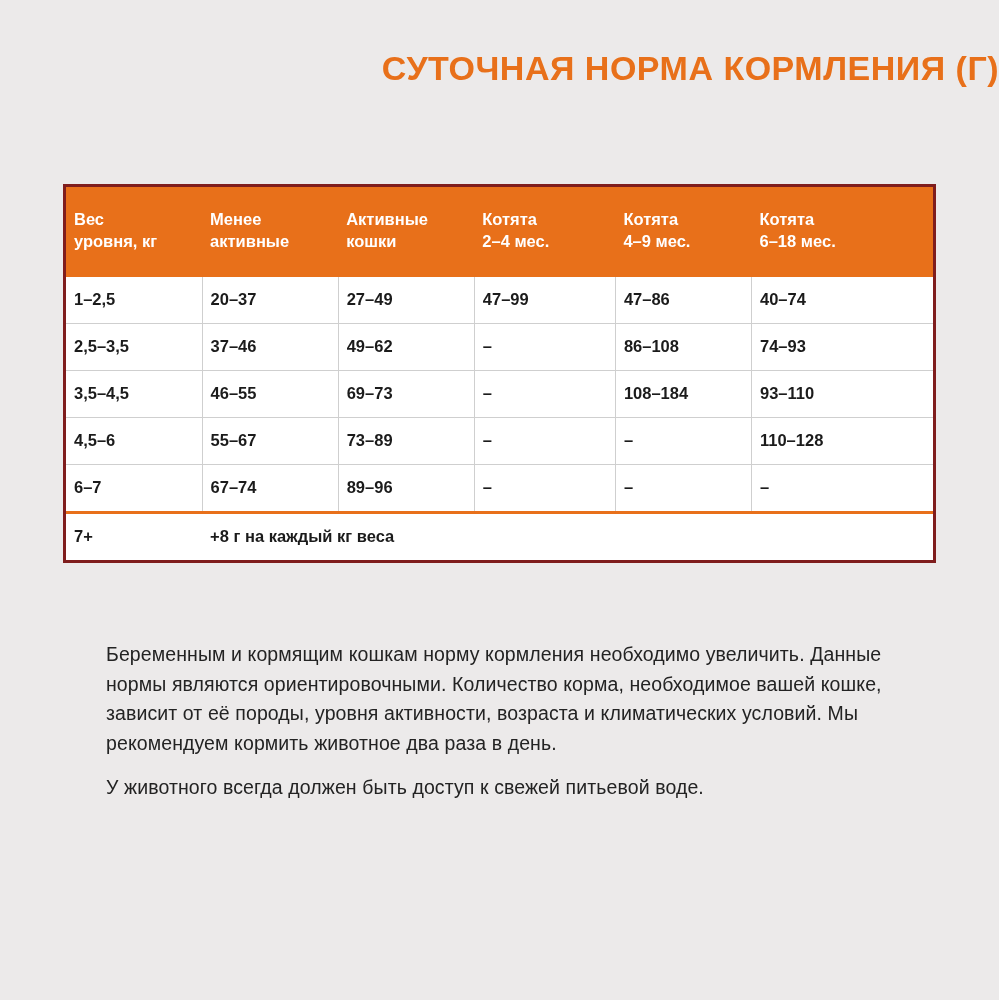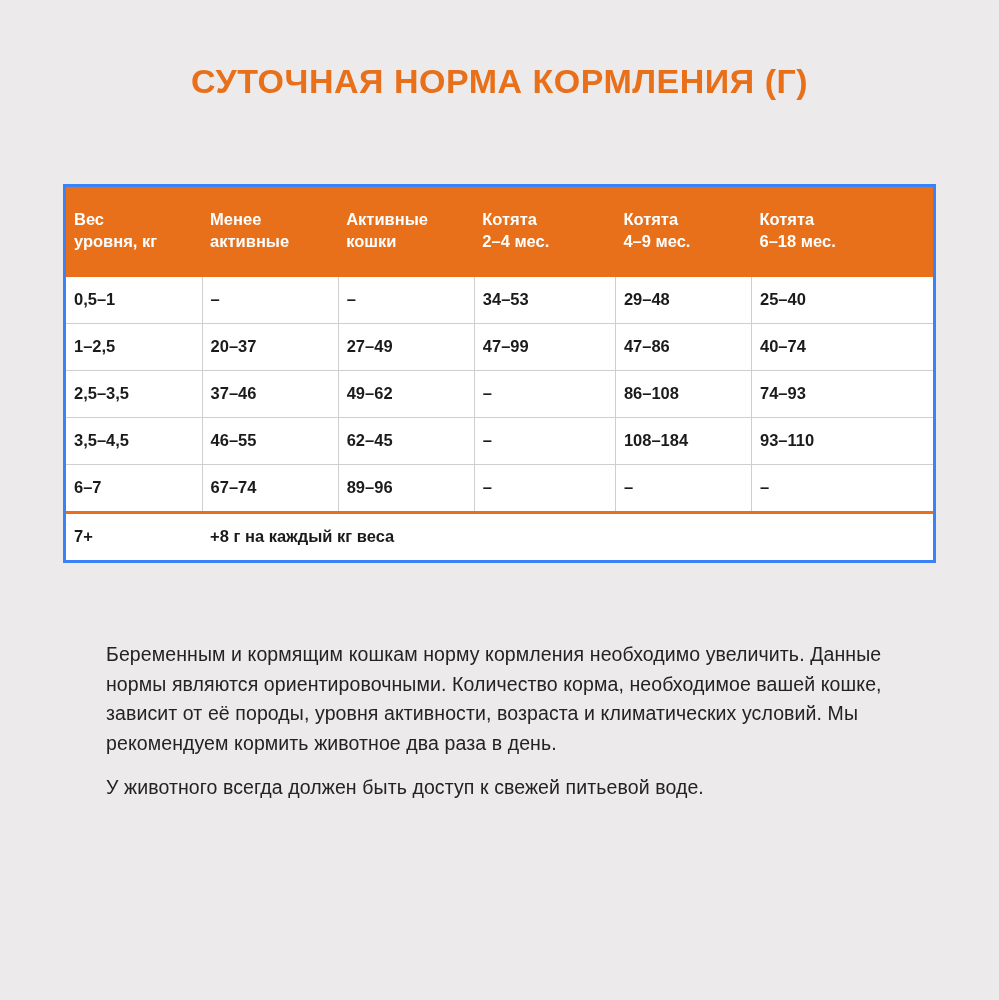--- a/index.html
+++ b/index.html
@@ -15,36 +15,36 @@
     overflow: hidden;
   }
   .page {
     position: relative;
     width: 999px;
     height: 1000px;
     box-sizing: border-box;
   }
   .title {
     position: absolute;
-    top: 62px;
+    top: 49px;
     left: 0;
     width: 999px;
-    text-align: center;
+    text-align: right;
     font-size: 34px;
     font-weight: bold;
     letter-spacing: 0.5px;
     color: #e8701a;
     text-transform: uppercase;
   }
   .table-wrap {
     position: absolute;
     top: 184px;
     left: 63px;
     width: 873px;
-    border: 3px solid #3b82f6;
+    border: 3px solid #7f1d1d;
     box-sizing: border-box;
     background: #f97316;
   }
   table.norms {
     width: 100%;
     border-collapse: collapse;
     table-layout: fixed;
     font-size: 16.5px;
   }
   table.norms thead th {
@@ -148,50 +148,50 @@
             <span class="l2">4–9 мес.</span>
           </th>
           <th>
             <span>Котята</span>
             <span class="l2">6–18 мес.</span>
           </th>
         </tr>
       </thead>
       <tbody>
         <tr>
-          <td class="cell-first">0,5–1</td>
-          <td>–</td>
-          <td>–</td>
-          <td>34–53</td>
-          <td>29–48</td>
-          <td>25–40</td>
-        </tr>
-        <tr>
           <td class="cell-first">1–2,5</td>
           <td>20–37</td>
           <td>27–49</td>
           <td>47–99</td>
           <td>47–86</td>
           <td>40–74</td>
         </tr>
         <tr>
           <td class="cell-first">2,5–3,5</td>
           <td>37–46</td>
           <td>49–62</td>
           <td>–</td>
           <td>86–108</td>
           <td>74–93</td>
         </tr>
         <tr>
           <td class="cell-first">3,5–4,5</td>
           <td>46–55</td>
-          <td>62–45</td>
+          <td>69–73</td>
           <td>–</td>
           <td>108–184</td>
           <td>93–110</td>
+        </tr>
+        <tr>
+          <td class="cell-first">4,5–6</td>
+          <td>55–67</td>
+          <td>73–89</td>
+          <td>–</td>
+          <td>–</td>
+          <td>110–128</td>
         </tr>
         <tr>
           <td class="cell-first">6–7</td>
           <td>67–74</td>
           <td>89–96</td>
           <td>–</td>
           <td>–</td>
           <td>–</td>
         </tr>
         <tr class="last-row">

